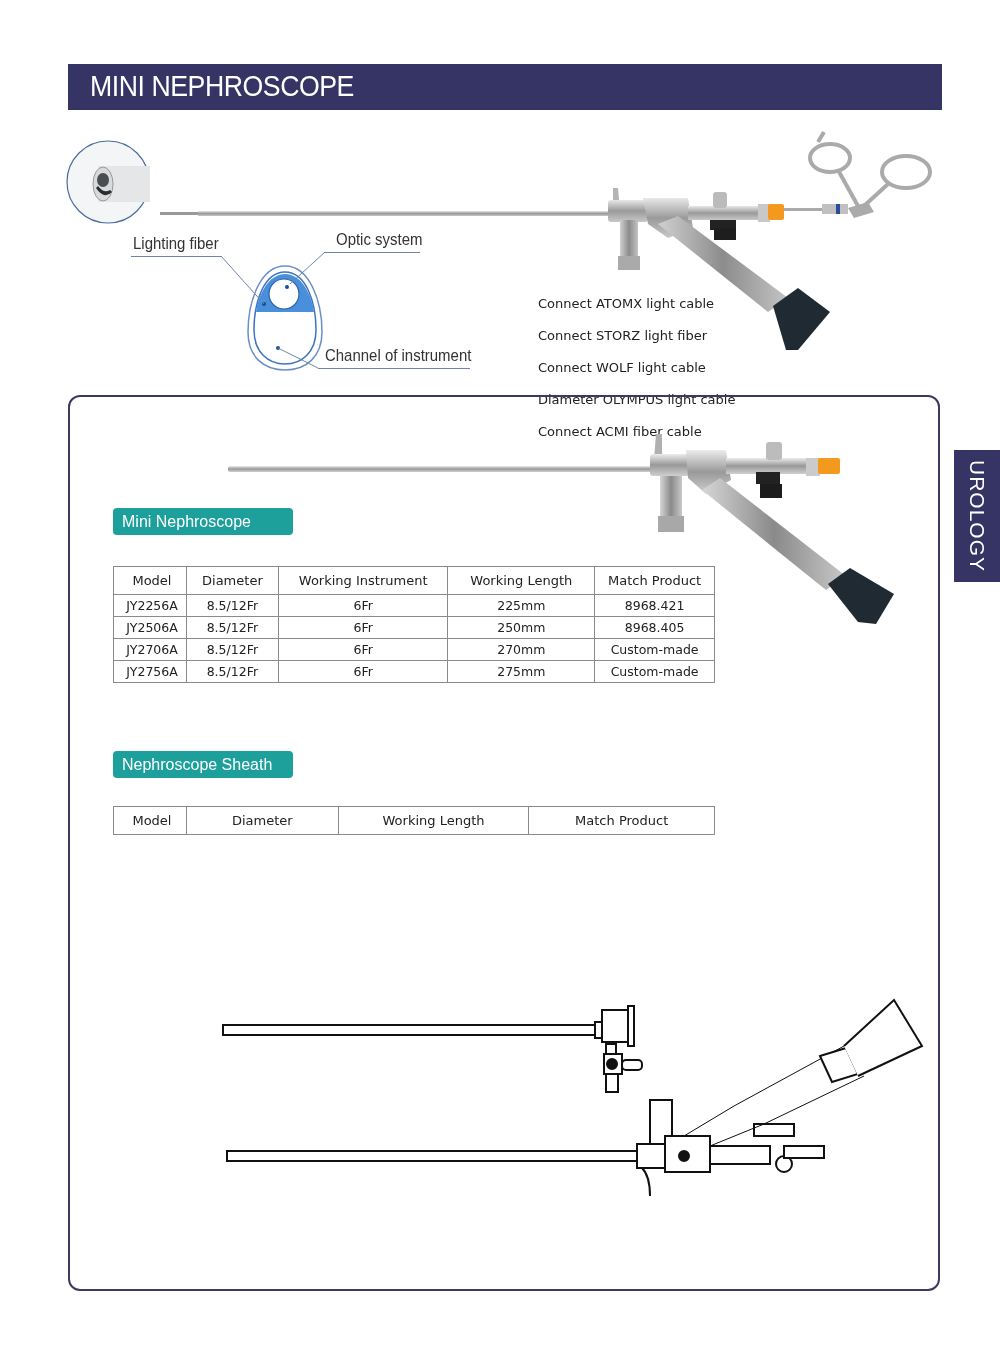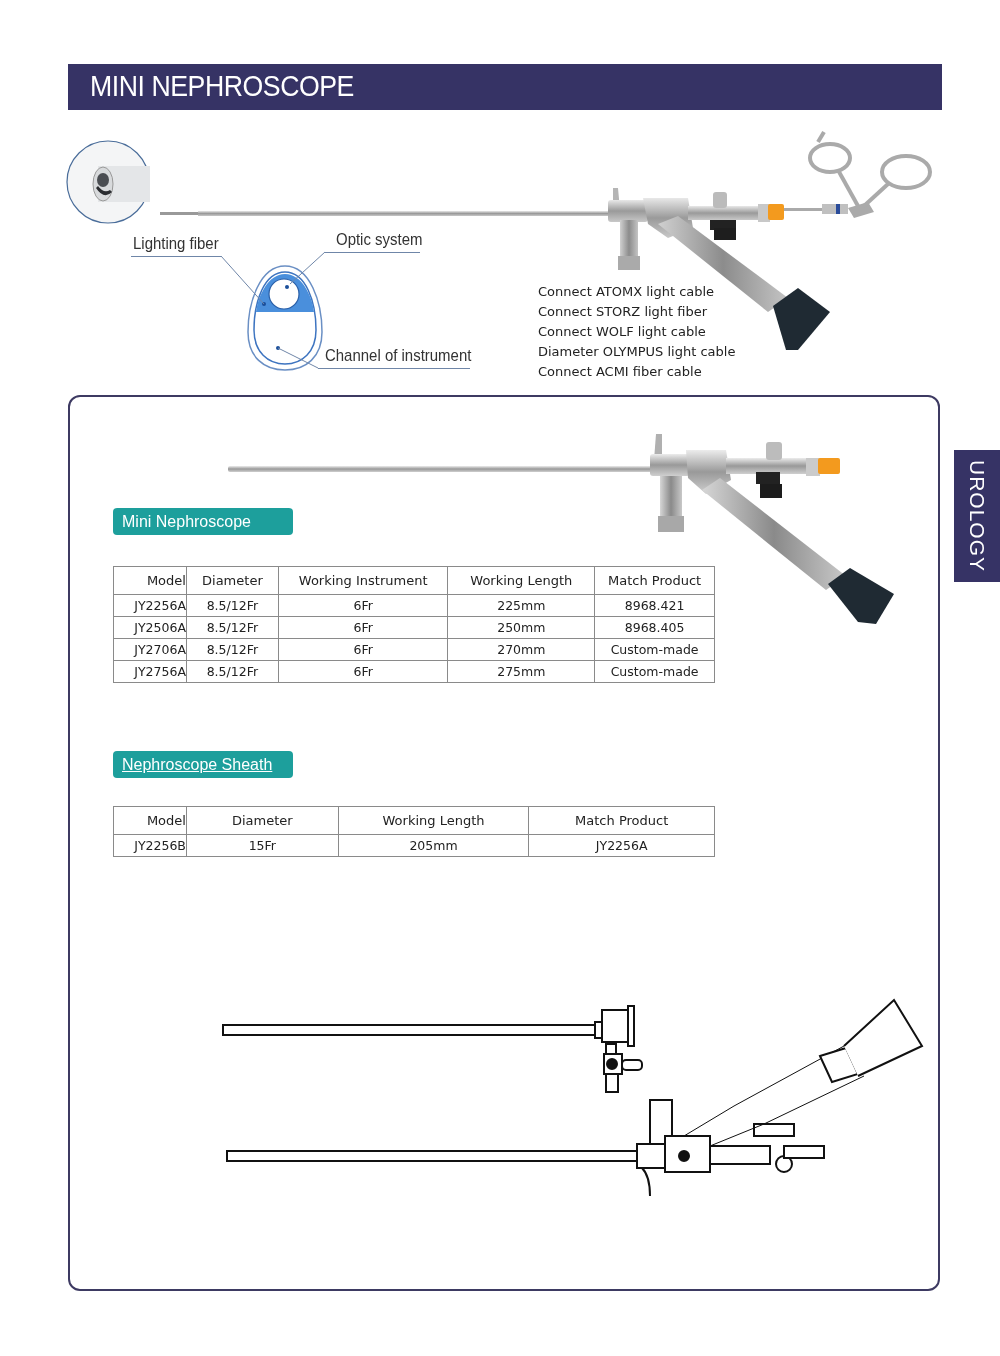--- a/index.html
+++ b/index.html
@@ -12,21 +12,21 @@
   .banner-title { position:absolute; left:22px; top:6px; color:#fff;
                   font-family:"Liberation Sans","DejaVu Sans",sans-serif;
                   font-size:29px; letter-spacing:-0.5px; transform:scaleX(0.92); transform-origin:left center; }
 
   
   .callout { font-family:"Liberation Sans",sans-serif; font-size:17px; color:#333;
              transform:scaleX(0.88); transform-origin:left center; white-space:nowrap; }
   .callout-line { height:1px; background:#6f86a8; }
 
   .connect-list { left:538px; top:282px; font-size:13px; line-height:20px; color:#222; }
-  .connect-list div { white-space:nowrap; }
+  .connect-list div { white-space:nowrap;margin-top:12px; }
 
   
   .frame { left:68px; top:395px; width:872px; height:896px; border:2px solid #3d3a62;
            border-radius:12px; box-sizing:border-box; }
 
   
   .side-tab { left:954px; top:450px; width:46px; height:132px; background:#363365; }
   .side-tab-label { position:absolute; left:50%; top:50%; color:#fff; font-size:21px;
                     font-family:"Liberation Sans",sans-serif; letter-spacing:1px;
                     transform:translate(-50%,-50%) rotate(90deg); white-space:nowrap; }
@@ -34,21 +34,21 @@
   
   .badge { height:27px; background:#1d9f9c; border-radius:4px; color:#fff; font-size:16px;
            line-height:27px; padding-left:9px; box-sizing:border-box;
            font-family:"Liberation Sans",sans-serif; }
 
   
   table.spec { border-collapse:collapse; font-size:12.5px; color:#222; }
   table.spec th, table.spec td { border:1px solid #8a8a8a; padding:0; text-align:center; }
   table.spec th { height:27px; font-weight:normal; font-size:13px; }
   table.spec td { height:21px; }
-  table.spec .left { text-align:right; padding-left:4px; }
+  table.spec .left { text-align:center; padding-left:4px; }
 </style>
 </head>
 <body>
 
 <div class="abs banner">
   <div class="banner-title">MINI NEPHROSCOPE</div>
 </div>
 
 <div class="abs" style="left:66px;top:140px;width:84px;height:84px;">
   <svg width="84" height="84" viewBox="0 0 84 84">
@@ -214,44 +214,38 @@
     <tr>
       <td class="left">JY2756A</td>
       <td>8.5/12Fr</td>
       <td>6Fr</td>
       <td>275mm</td>
       <td>Custom-made</td>
     </tr>
   </tbody>
 </table>
 
-<div class="abs badge" style="left:113px;top:751px;width:180px;text-decoration:underline;">Nephroscope Sheath</div>
+<div class="abs badge" style="left:113px;top:751px;width:180px;">Nephroscope Sheath</div>
 
 <table class="abs spec" style="left:113px;top:806px;width:602px;">
   <colgroup>
       <col style="width:73px">
       <col style="width:152px">
       <col style="width:191px">
       <col style="width:186px">
     </colgroup>
   <thead>
     <tr>
       <th class="left">Model</th>
       <th>Diameter</th>
       <th>Working Length</th>
       <th>Match Product</th>
     </tr>
   </thead>
   <tbody>
-    <tr>
-      <td class="left">JY2256B</td>
-      <td>15Fr</td>
-      <td>205mm</td>
-      <td>JY2256A</td>
-    </tr>
   </tbody>
 </table>
 
 <div class="abs" style="left:220px;top:1000px;width:440px;height:100px;">
   <svg width="440" height="100" viewBox="0 0 440 100" fill="none" stroke="#111" stroke-width="2">
     <rect x="3" y="25" width="372" height="10" fill="#fff"></rect>
     <rect x="375" y="22" width="8" height="16" fill="#fff"></rect>
     <rect x="382" y="10" width="28" height="32" fill="#fff"></rect>
     <rect x="408" y="6" width="6" height="40" fill="#fff"></rect>
     <rect x="386" y="44" width="10" height="10" fill="#fff"></rect>

